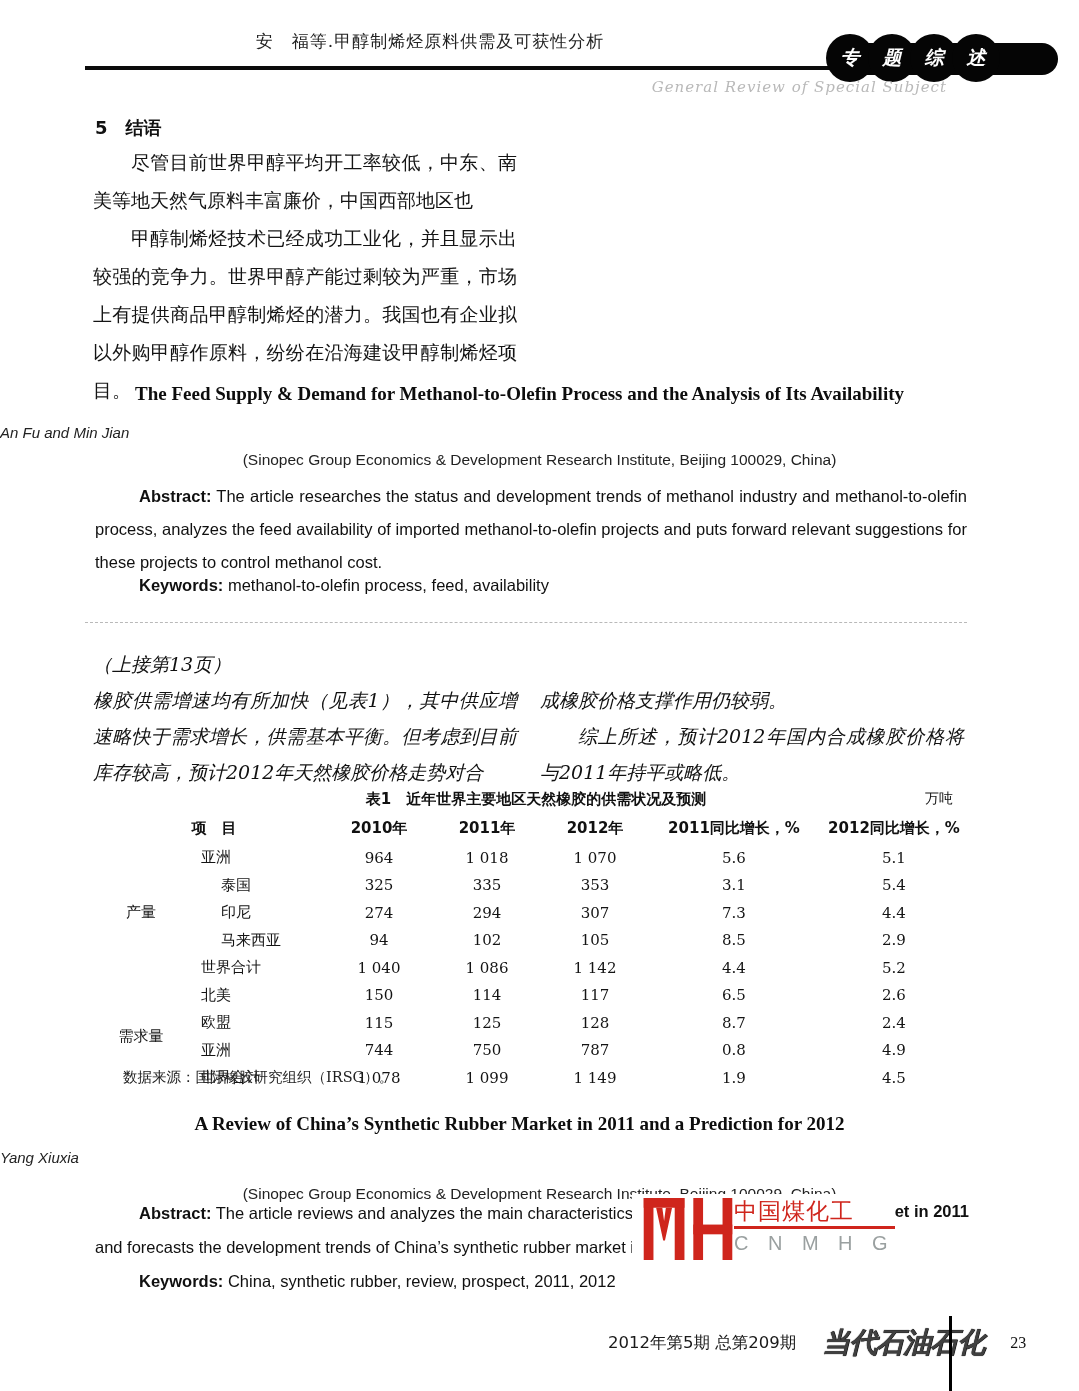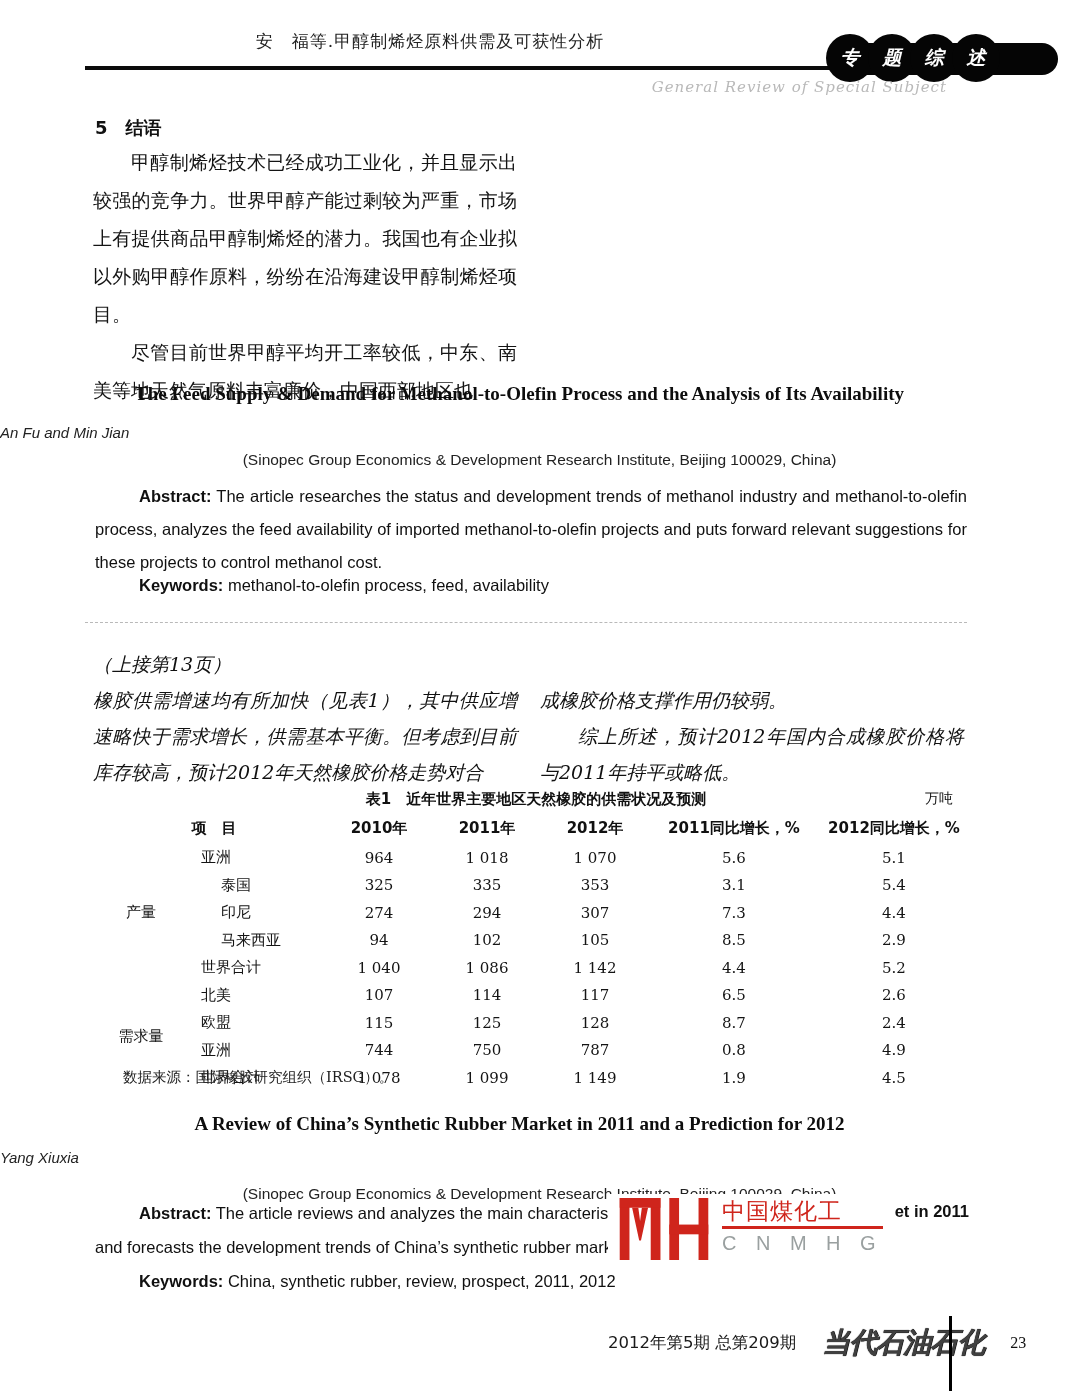--- a/index.html
+++ b/index.html
@@ -63,21 +63,21 @@
   table.t1 td.rg{text-align:left;padding-left:24px;}
   table.t1 td.rg.sub{padding-left:44px;}
   .tbl-src{position:absolute;left:123px;top:1068px;font-size:14.5px;color:#222;
     font-family:"DejaVu Serif","Liberation Serif",serif;}
 
   
   .abs2{position:absolute;left:95px;top:1204px;width:872px;
     font-family:"Liberation Sans","DejaVu Sans",sans-serif;font-size:16.5px;color:#101010;}
   .abs2 .l1{white-space:nowrap;text-indent:44px;overflow:hidden;}
   .abs2 .l2{white-space:nowrap;margin-top:15px;overflow:hidden;}
-  .wm{position:absolute;right:-2px;top:-10px;display:flex;align-items:flex-start;gap:12px;
+  .wm{position:absolute;right:-2px;top:-10px;display:flex;align-items:flex-start;gap:0;
     background:#ffffff;padding:4px 0 6px 10px;}
   .wm-logo{width:92px;height:62px;flex:0 0 auto;}
   .wm-txt{display:flex;flex-direction:column;}
   .wm-cn{font-size:23px;color:#cf251c;border-bottom:3px solid #cf251c;padding-bottom:2px;
     font-family:"DejaVu Sans","Liberation Sans",sans-serif;letter-spacing:1px;line-height:26px;}
   .wm-en{font-size:20px;color:#9aa0a0;letter-spacing:7px;margin-top:3px;
     font-family:"Liberation Sans",sans-serif;}
   .wm-tail{font-size:16.5px;color:#101010;margin-top:4px;font-weight:bold;
     font-family:"Liberation Sans",sans-serif;}
 
@@ -100,22 +100,22 @@
     <div class="badge-bar"></div>
     <div class="badge-circle" style="left:0">专</div>
     <div class="badge-circle" style="left:42px">题</div>
     <div class="badge-circle" style="left:84px">综</div>
     <div class="badge-circle" style="left:126px">述</div>
   </div>
   <div class="badge-sub">General Review of Special Subject</div>
 
   <div class="sec-head">5　结语</div>
   <div class="col-l1 cn">
+    <p class="ind">尽管目前世界甲醇平均开工率较低，中东、南美等地天然气原料丰富廉价，中国西部地区也</p>
     <p class="ind">甲醇制烯烃技术已经成功工业化，并且显示出较强的竞争力。世界甲醇产能过剩较为严重，市场上有提供商品甲醇制烯烃的潜力。我国也有企业拟以外购甲醇作原料，纷纷在沿海建设甲醇制烯烃项目。</p>
-    <p class="ind">尽管目前世界甲醇平均开工率较低，中东、南美等地天然气原料丰富廉价，中国西部地区也</p>
   </div>
 
   <div class="en-title" style="top:383px">The Feed Supply &amp; Demand for Methanol-to-Olefin Process and the Analysis of Its Availability</div>
   <div class="en-authors" style="top:424px">An Fu and Min Jian</div>
   <div class="en-affil" style="top:451px">(Sinopec Group Economics &amp; Development Research Institute, Beijing 100029, China)</div>
   <div class="abstract" style="top:480px">
     <p class="lead"><span class="blabel">Abstract:</span><span>  The article researches the status and development trends of methanol industry and methanol-to-olefin process, analyzes the feed availability of imported methanol-to-olefin projects and puts forward relevant suggestions for these projects to control methanol cost.</span></p>
   </div>
   <div class="kw-line" style="top:576px">
     <span class="blabel">Keywords:</span><span>  methanol-to-olefin process, feed, availability</span>
@@ -192,21 +192,21 @@
       <td class="rg">世界合计</td>
       <td>1 040</td>
       <td>1 086</td>
       <td>1 142</td>
       <td>4.4</td>
       <td>5.2</td>
     </tr>
     <tr>
       <td class="grp" rowspan="4">需求量</td>
       <td class="rg">北美</td>
-      <td>107</td>
+      <td>150</td>
       <td>114</td>
       <td>117</td>
       <td>6.5</td>
       <td>2.6</td>
     </tr>
     <tr>
       <td class="rg">欧盟</td>
       <td>115</td>
       <td>125</td>
       <td>128</td>

